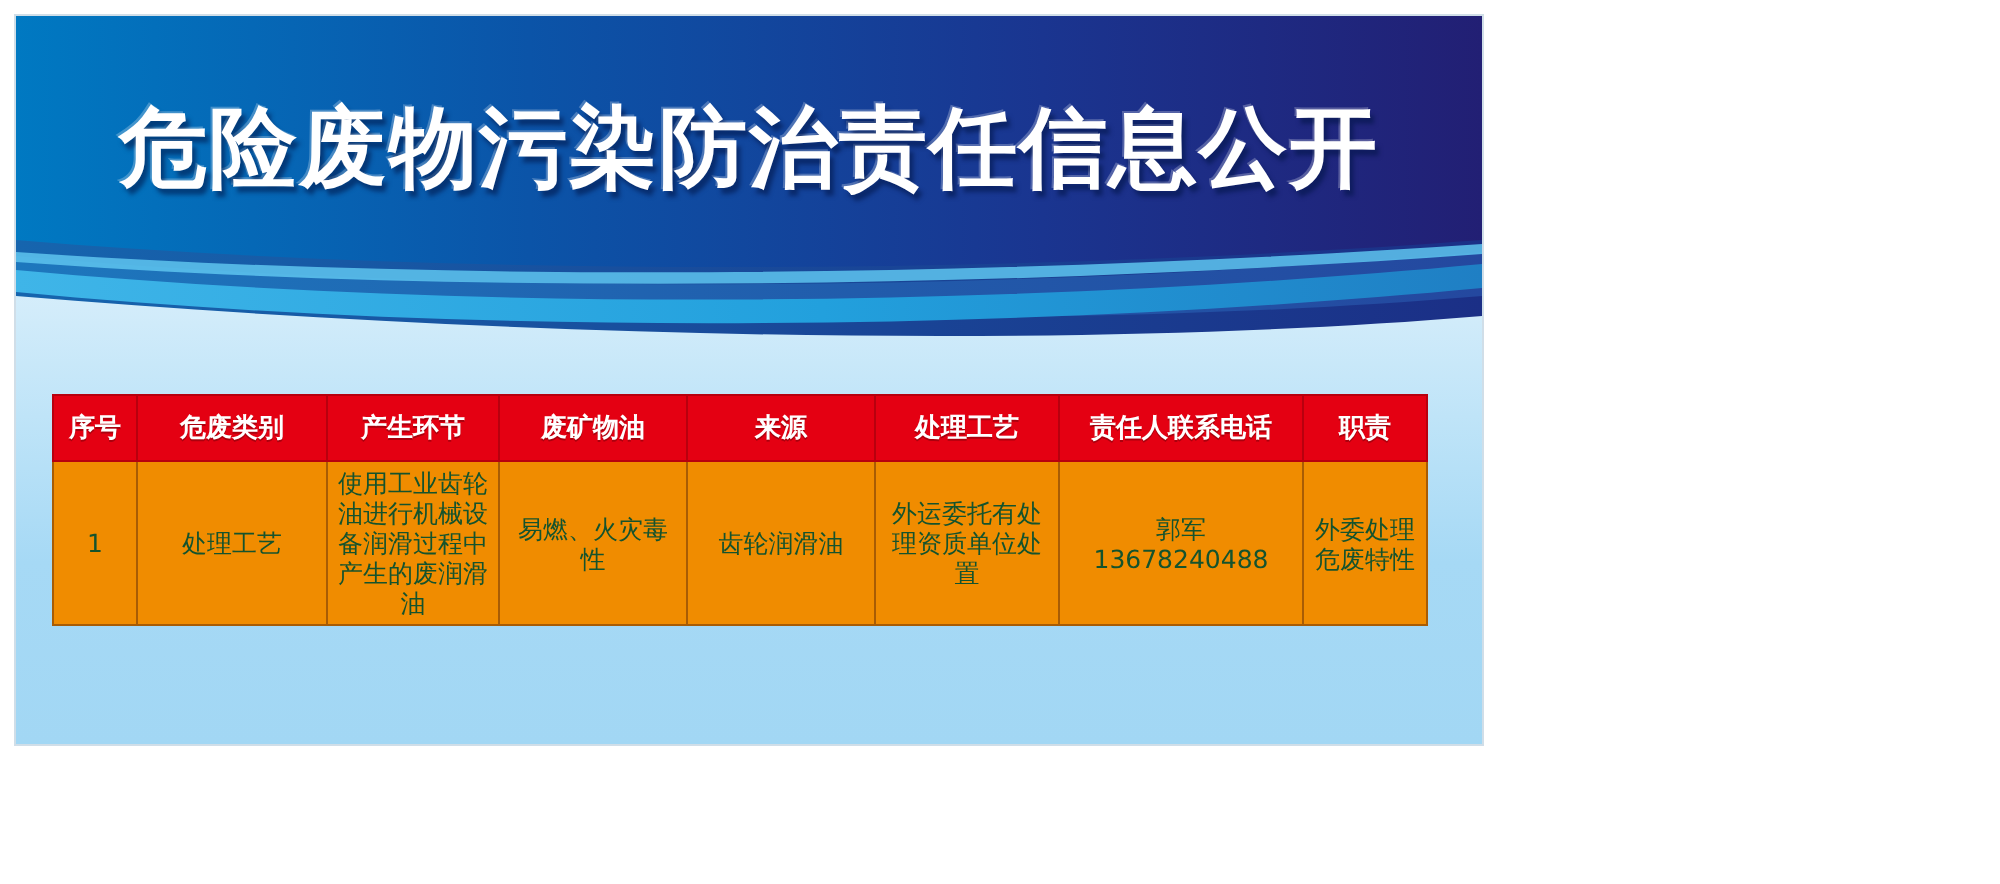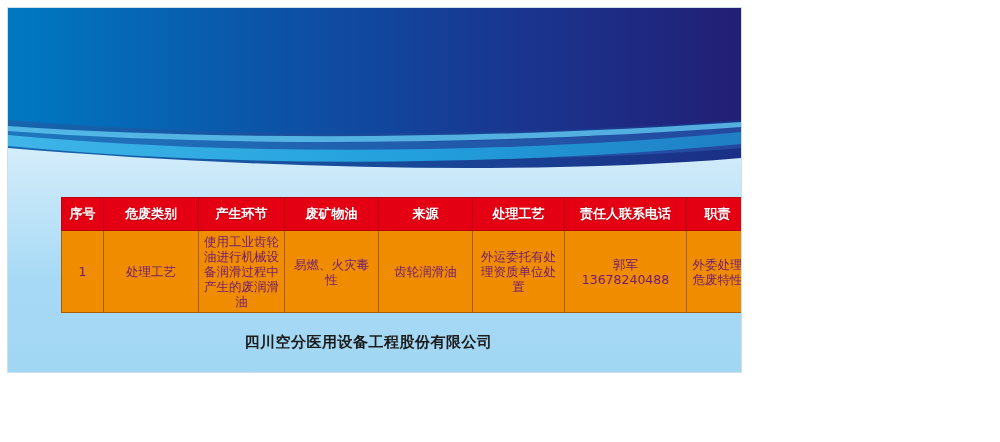--- a/index.html
+++ b/index.html
@@ -51,21 +51,20 @@
     white-space: nowrap;
     font-family: "DejaVu Sans", "Liberation Sans", sans-serif;
   }
 
   
   #table-wrap {
     position: absolute;
     left: 18px;
     top: 189px;
     width: 687px;
-    margin-left: 35px;
   }
   table.info-table {
     border-collapse: collapse;
     width: 687px;
     table-layout: fixed;
     border: 1px solid #8a4a00;
   }
   table.info-table th {
     background: #e40012;
     color: #ffffff;
@@ -74,21 +73,21 @@
     height: 28px;
     padding: 2px 1px;
     text-align: center;
     border: 1px solid #b8000e;
     white-space: nowrap;
     font-family: "DejaVu Sans", "Liberation Sans", sans-serif;
     text-shadow: 0 1px 0 rgba(0,0,0,0.25);
   }
   table.info-table td {
     background: #f08c00;
-    color: #701a75;
+    color: #14532d;
     font-size: 12.5px;
     line-height: 15px;
     height: 66px;
     padding: 3px 4px;
     text-align: center;
     vertical-align: middle;
     border: 1px solid #a85c04;
     font-family: "DejaVu Sans", "Liberation Sans", sans-serif;
     word-break: break-all;
   }
@@ -145,20 +144,21 @@
 
       <path d="M0,120 C250,142 520,136 733,118 L733,140 C520,158 250,152 0,132 Z" fill="url(#waveMid)"></path>
 
       <path d="M0,127 C250,150 520,144 733,124 L733,136 C520,156 250,162 0,138 Z" fill="url(#waveCyan)"></path>
 
       <path d="M0,118 C230,134 500,130 733,114 L733,119 C500,136 230,140 0,123 Z" fill="#5ec4ee" opacity="0.85"></path>
 
       <path d="M0,141 C260,166 540,160 733,136 L733,170 H0 Z" fill="#ffffff" opacity="0.0"></path>
     </svg>
 
+    <div id="title">危险废物污染防治责任信息公开</div>
   </div>
 
   <div id="table-wrap">
     <table class="info-table">
       <colgroup>
         <col style="width:42px">
         <col style="width:95px">
         <col style="width:86px">
         <col style="width:94px">
         <col style="width:94px">
@@ -192,15 +192,14 @@
           </td>
           <td>
             <div>外委处理</div>
             <div>危废特性</div>
           </td>
         </tr>
       </tbody>
     </table>
   </div>
 
-  <div id="company">四川空分医用设备工程股份有限公司</div>
 
 </div>
 
 </body></html>

